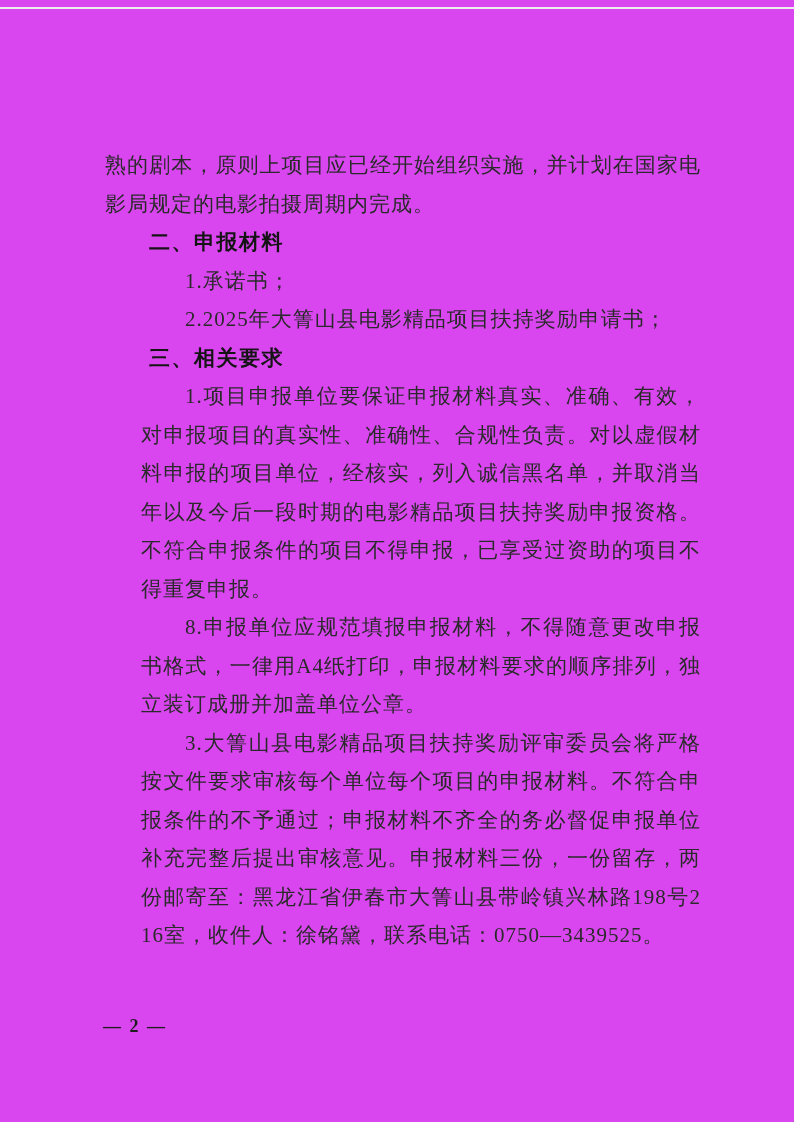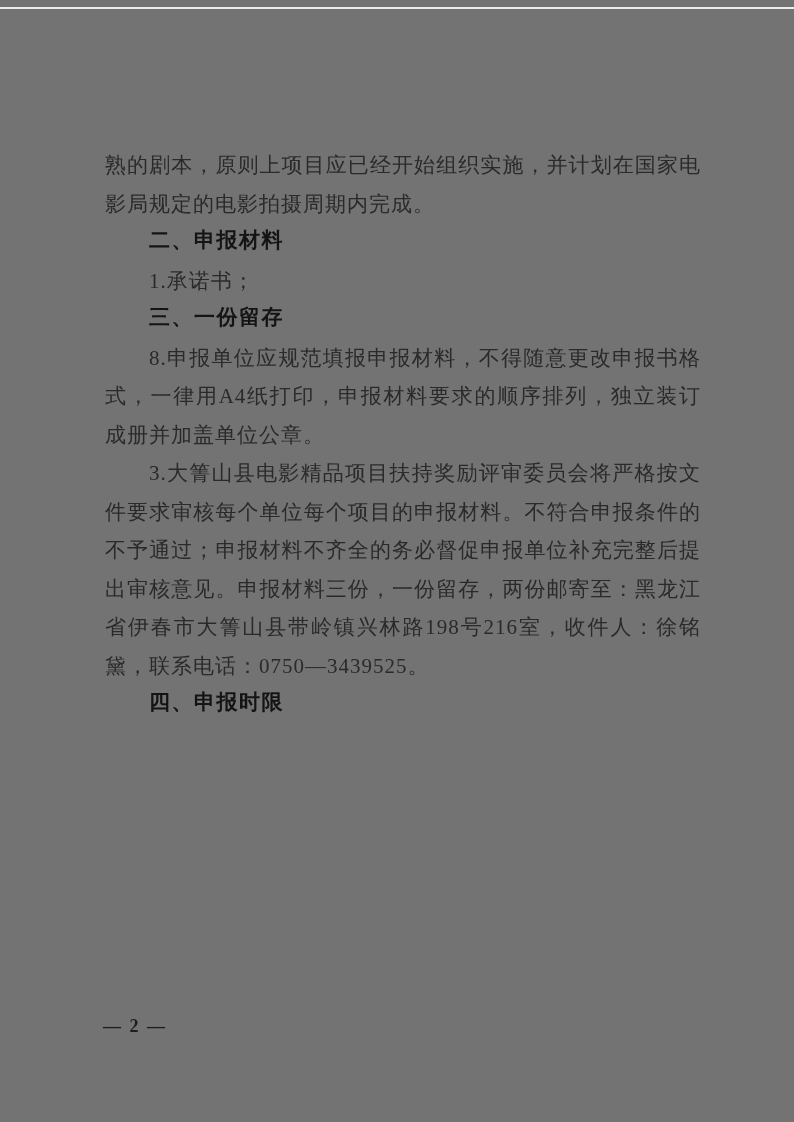--- a/index.html
+++ b/index.html
@@ -4,21 +4,21 @@
 <style>
   html, body {
     margin: 0;
     padding: 0;
     background: #ffffff;
   }
   .sheet {
     position: relative;
     width: 794px;
     height: 1122px;
-    background: #737373;
+    background: #d946ef;
     overflow: hidden;
   }
   .scan-edge-line {
     position: absolute;
     top: 7px;
     left: 0;
     width: 794px;
     height: 2px;
     background: #ececec;
   }
@@ -36,23 +36,24 @@
     line-height: 38.5px;
     letter-spacing: 1px;
     color: #2a2a2a;
     text-align: justify;
     text-align-last: left;
     word-break: break-all;
     overflow-wrap: break-word;
   }
   .textblock p.indent {
     text-indent: 44px;
+    margin-left: 36px;
   }
   .textblock p.heading {
-    font-family: Liberation Mono, monospace;
+    font-family: Liberation Sans, sans-serif;
     font-weight: bold;
     color: #141414;
     text-indent: 44px;
     letter-spacing: 1.5px;
   }
   .page-number {
     position: absolute;
     left: 103px;
     top: 1016px;
     font-family: "Liberation Serif", "DejaVu Serif", serif;
@@ -70,27 +71,28 @@
 
   <div class="scan-edge-line"></div>
 
   <div class="textblock">
     <p>熟的剧本，原则上项目应已经开始组织实施，并计划在国家电影局规定的电影拍摄周期内完成。</p>
 
     <p class="heading">二、申报材料</p>
 
     <p class="indent">1.承诺书；</p>
 
+    <p class="indent">2.2025年大箐山县电影精品项目扶持奖励申请书；</p>
 
 
-    <p class="heading">三、一份留存</p>
+    <p class="heading">三、相关要求</p>
 
+    <p class="indent">1.项目申报单位要保证申报材料真实、准确、有效，对申报项目的真实性、准确性、合规性负责。对以虚假材料申报的项目单位，经核实，列入诚信黑名单，并取消当年以及今后一段时期的电影精品项目扶持奖励申报资格。不符合申报条件的项目不得申报，已享受过资助的项目不得重复申报。</p>
 
     <p class="indent">8.申报单位应规范填报申报材料，不得随意更改申报书格式，一律用A4纸打印，申报材料要求的顺序排列，独立装订成册并加盖单位公章。</p>
 
     <p class="indent">3.大箐山县电影精品项目扶持奖励评审委员会将严格按文件要求审核每个单位每个项目的申报材料。不符合申报条件的不予通过；申报材料不齐全的务必督促申报单位补充完整后提出审核意见。申报材料三份，一份留存，两份邮寄至：黑龙江省伊春市大箐山县带岭镇兴林路198号216室，收件人：徐铭黛，联系电话：0750—3439525。</p>
 
-    <p class="heading">四、申报时限</p>
   </div>
 
   <div class="page-number">— 2 —</div>
 
 </div>
 
 </body></html>

